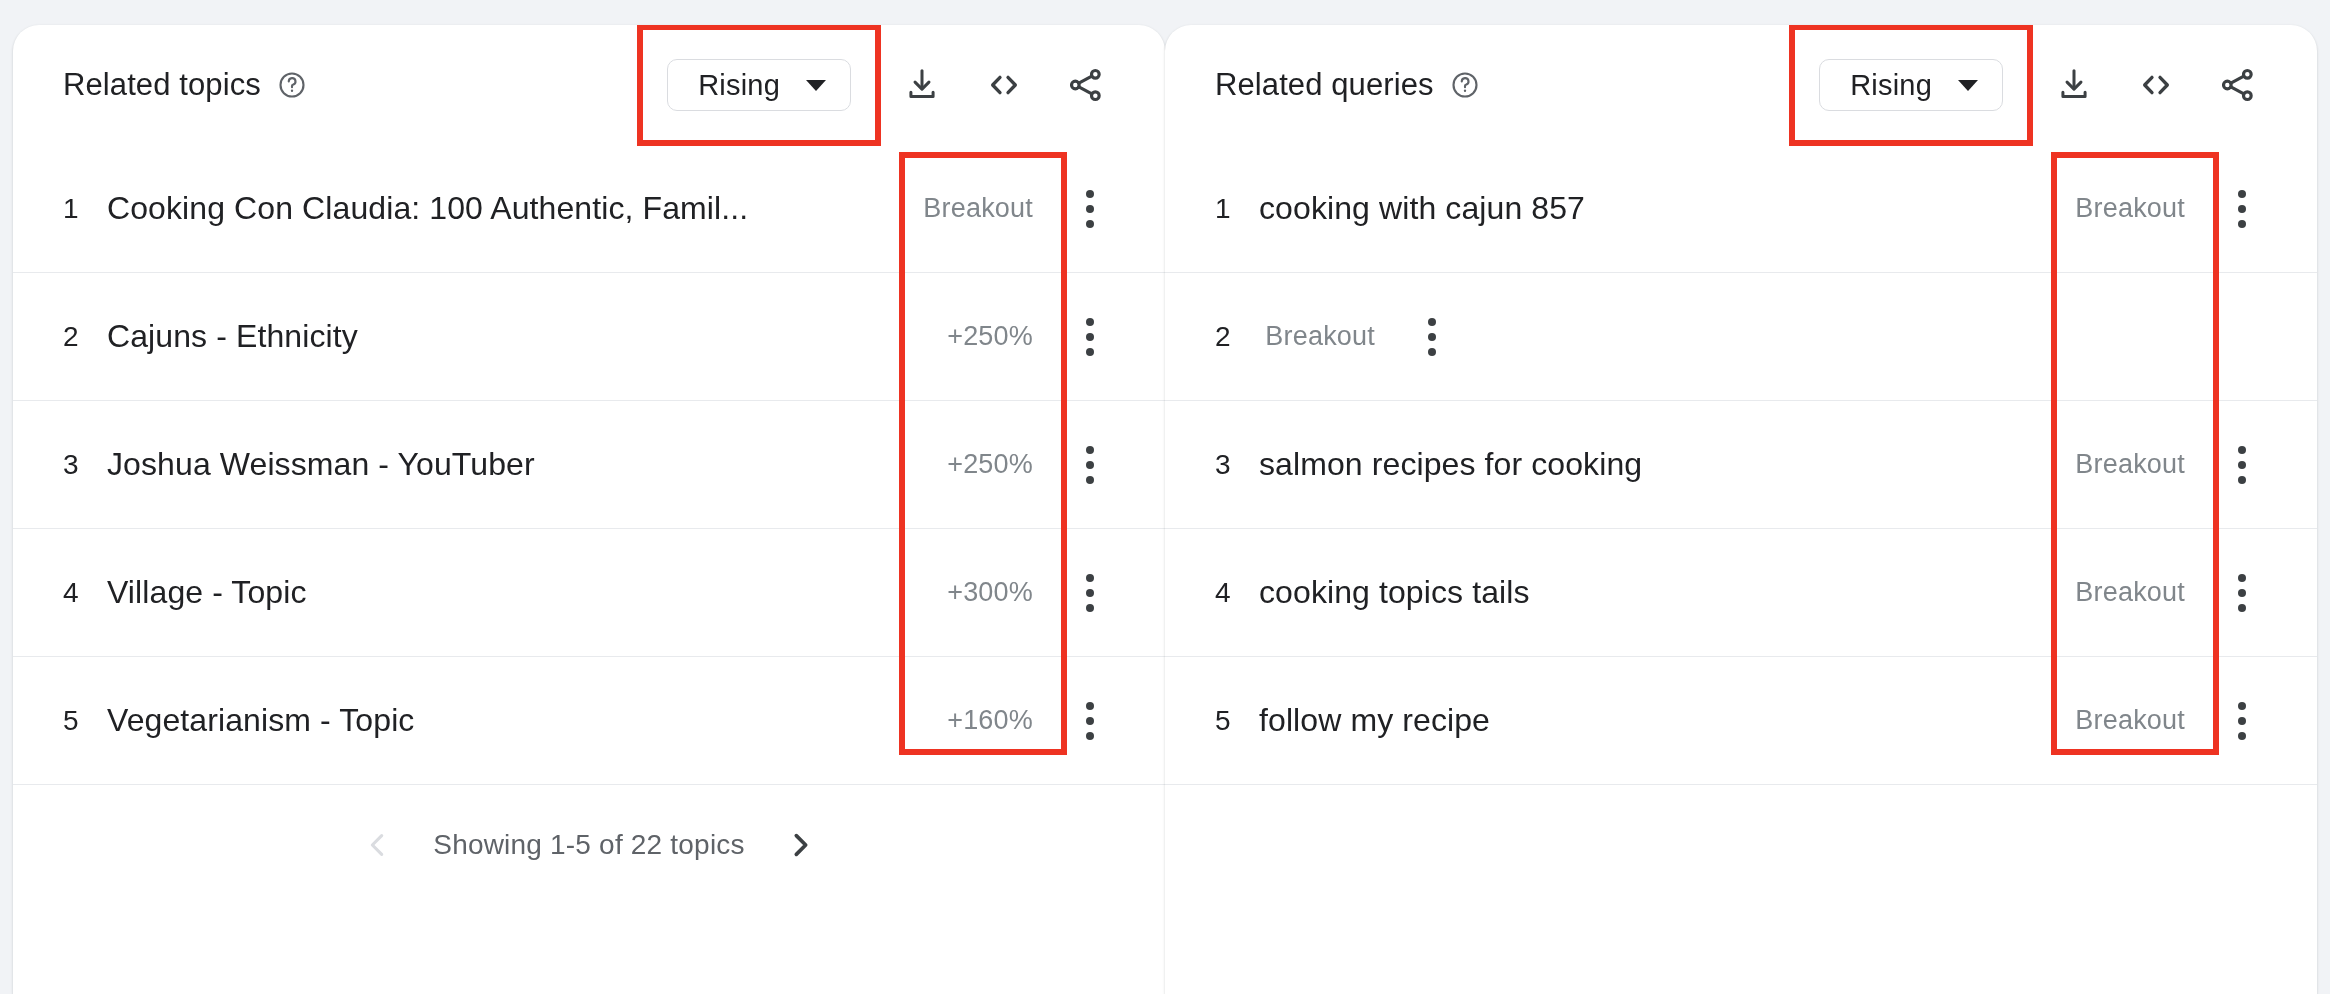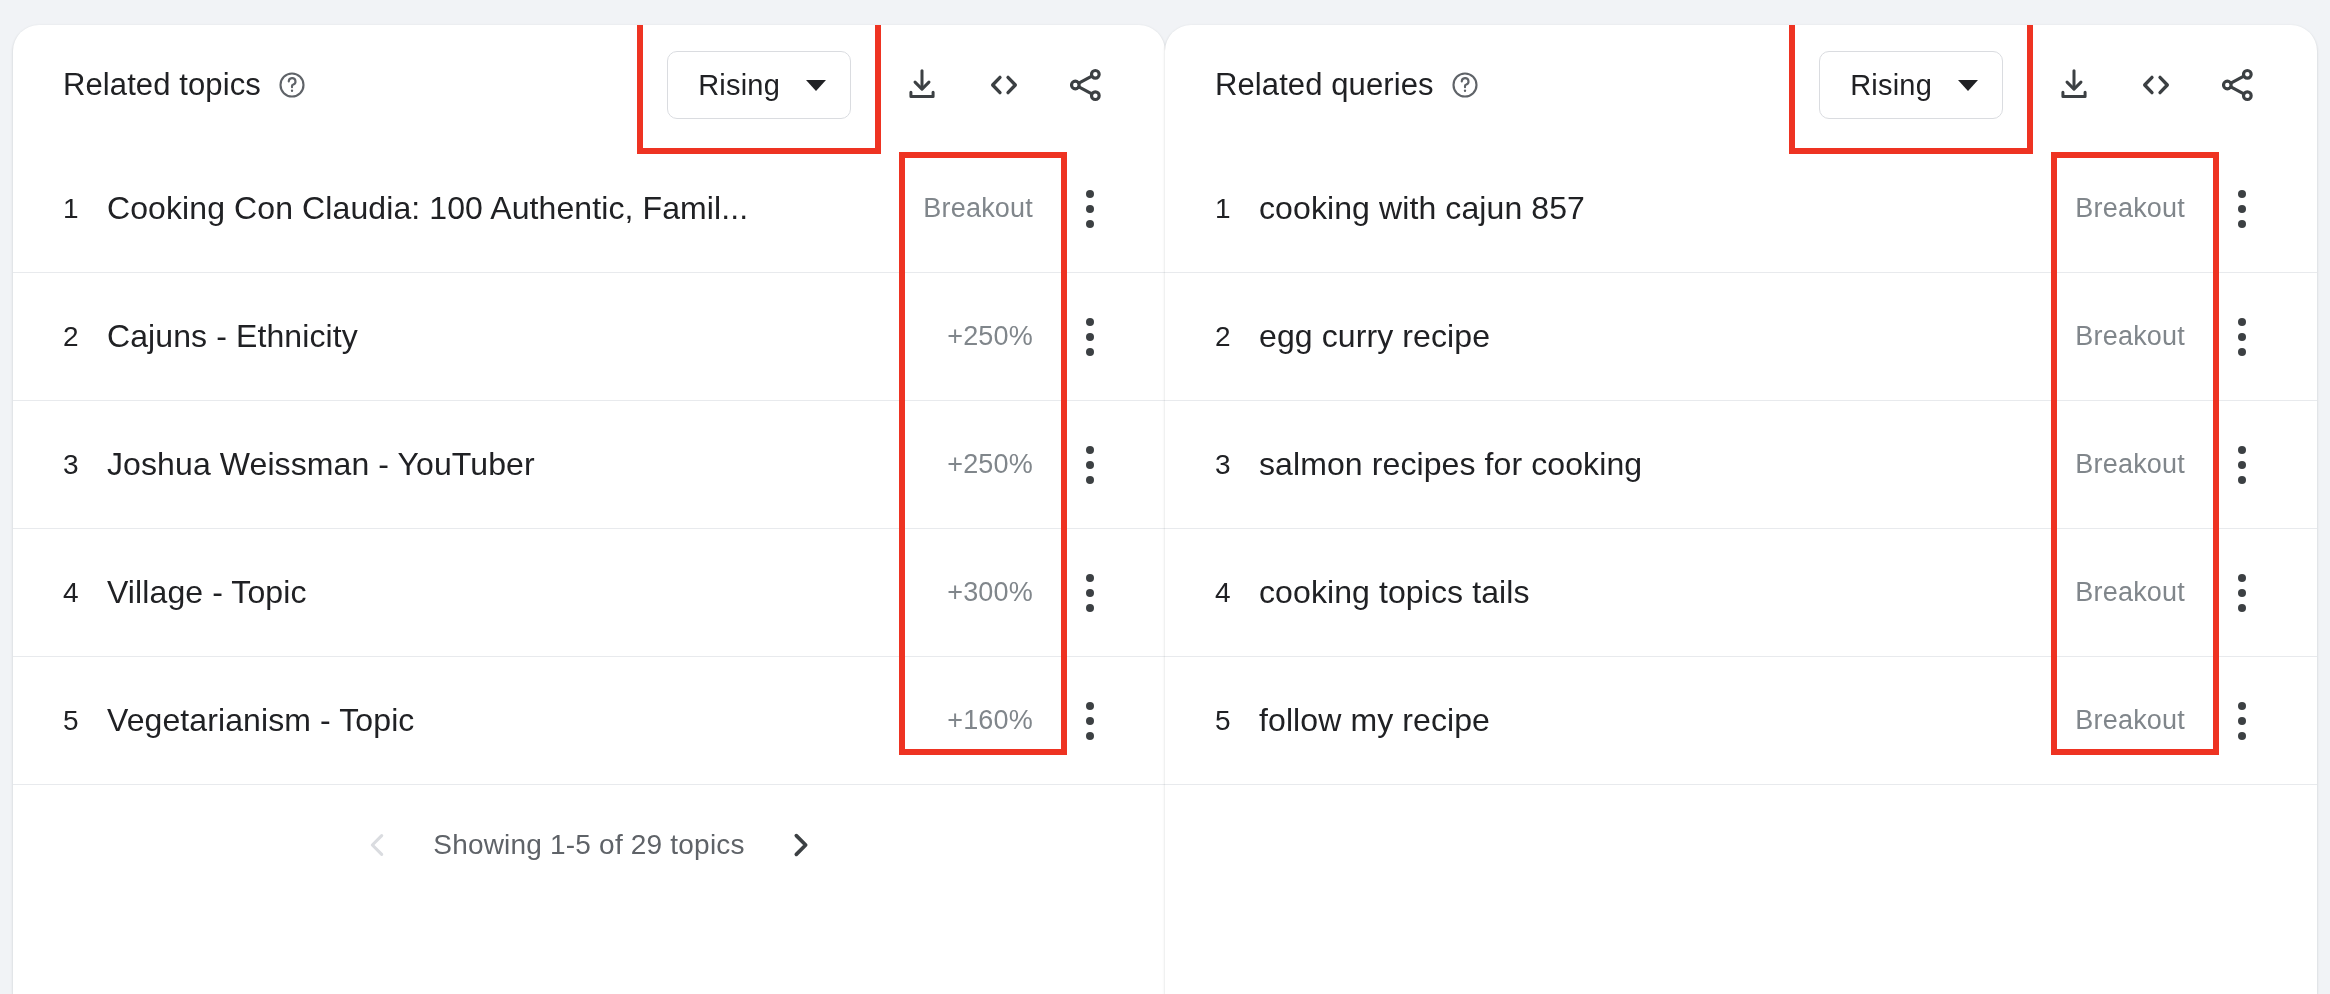--- a/index.html
+++ b/index.html
@@ -77,21 +77,21 @@
   .redbox.select {
     left: -30px;
     top: -35px;
     right: -30px;
     bottom: -35px;
   }
 
   .dropdown {
     display: inline-flex;
     align-items: center;
-    height: 68px;
+    height: 52px;
     padding: 0 24px 0 30px;
     border: 1px solid #dadce0;
     border-radius: 10px;
     background: #fff;
     box-sizing: border-box;
     cursor: pointer;
   }
   .dropdown-label {
     font-size: 29px;
     color: #202124;
@@ -315,21 +315,21 @@
           </span>
       </div>
     </div>
 
     <div class="card-footer">
       <span class="page-arrow">
         <svg width="34" height="34" viewBox="0 0 24 24" fill="none" stroke="#dadce0" stroke-width="2.2" stroke-linecap="round" stroke-linejoin="round">
           <path d="M14.6 5.4 8 12l6.6 6.6"></path>
         </svg>
       </span>
-      <span class="page-text">Showing 1-5 of 29 topics</span>
+      <span class="page-text">Showing 1-5 of 22 topics</span>
       <span class="page-arrow">
         <svg width="34" height="34" viewBox="0 0 24 24" fill="none" stroke="#3c4043" stroke-width="2.6" stroke-linecap="round" stroke-linejoin="round">
           <path d="M9.4 5.4 16 12l-6.6 6.6"></path>
         </svg>
       </span>
     </div>
   </section>
 
   <section class="card">
 
@@ -388,21 +388,20 @@
         <span class="row-label">cooking with cajun 857</span>
         <span class="row-value">Breakout</span>
         <span class="kebab">
             <i></i>
             <i></i>
             <i></i>
           </span>
       </div>
       <div class="row">
         <span class="row-rank">2</span>
-        <span class="row-label">egg curry recipe</span>
         <span class="row-value">Breakout</span>
         <span class="kebab">
             <i></i>
             <i></i>
             <i></i>
           </span>
       </div>
       <div class="row">
         <span class="row-rank">3</span>
         <span class="row-label">salmon recipes for cooking</span>

